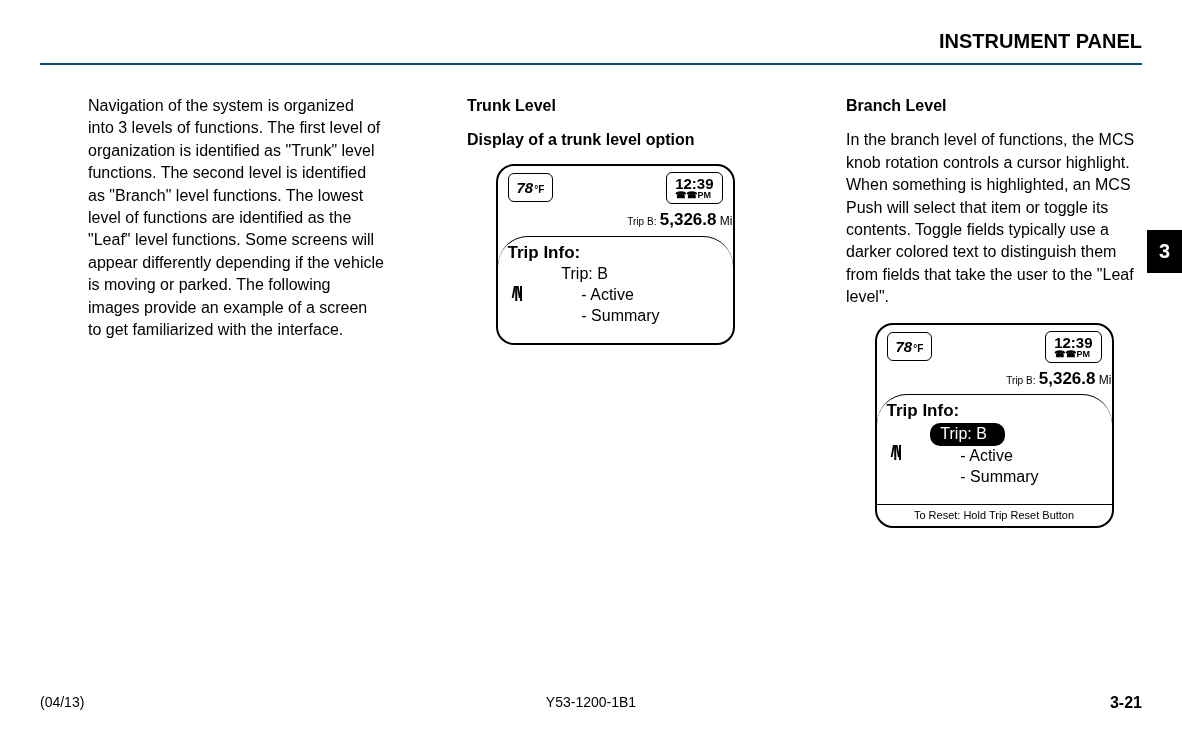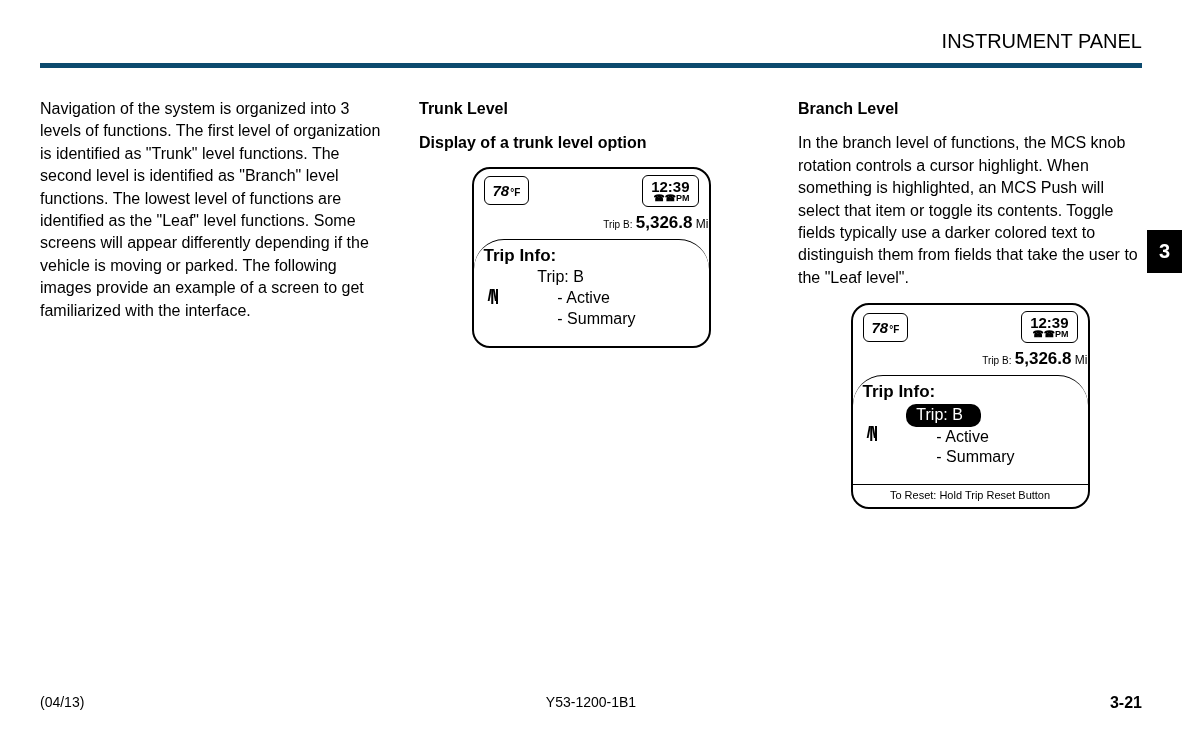--- a/index.html
+++ b/index.html
@@ -12,36 +12,37 @@
       font-family: Arial, Helvetica, sans-serif;
       width: 1182px;
       height: 732px;
       background: #ffffff;
       position: relative;
       padding: 30px 40px;
     }
     
     .header {
       text-align: right;
-      font-weight: normal;
+      font-weight: bold;
       font-size: 20px;
       padding-bottom: 10px;
-      border-bottom: 5px solid #0c4a6e;
+      border-bottom: 2px solid #0c4a6e;
       margin-bottom: 30px;
     }
     
     .content {
       display: flex;
       gap: 35px;
     }
     
     .column {
       flex: 1;
       font-size: 16px;
       line-height: 1.4;
+      margin-left: 48px;
     }
     
     .column-1 {
       flex: 1;
     }
     
     .column-2 {
       flex: 1;
     }
     
@@ -92,21 +93,20 @@
       font-style: italic;
       font-size: 15px;
     }
     
     .temp-unit {
       font-size: 10px;
       margin-left: 1px;
     }
     
     .time-box {
-      text-align: right;
       line-height: 1;
     }
     
     .time-value {
       font-size: 15px;
     }
     
     .time-period {
       font-size: 9px;
     }

